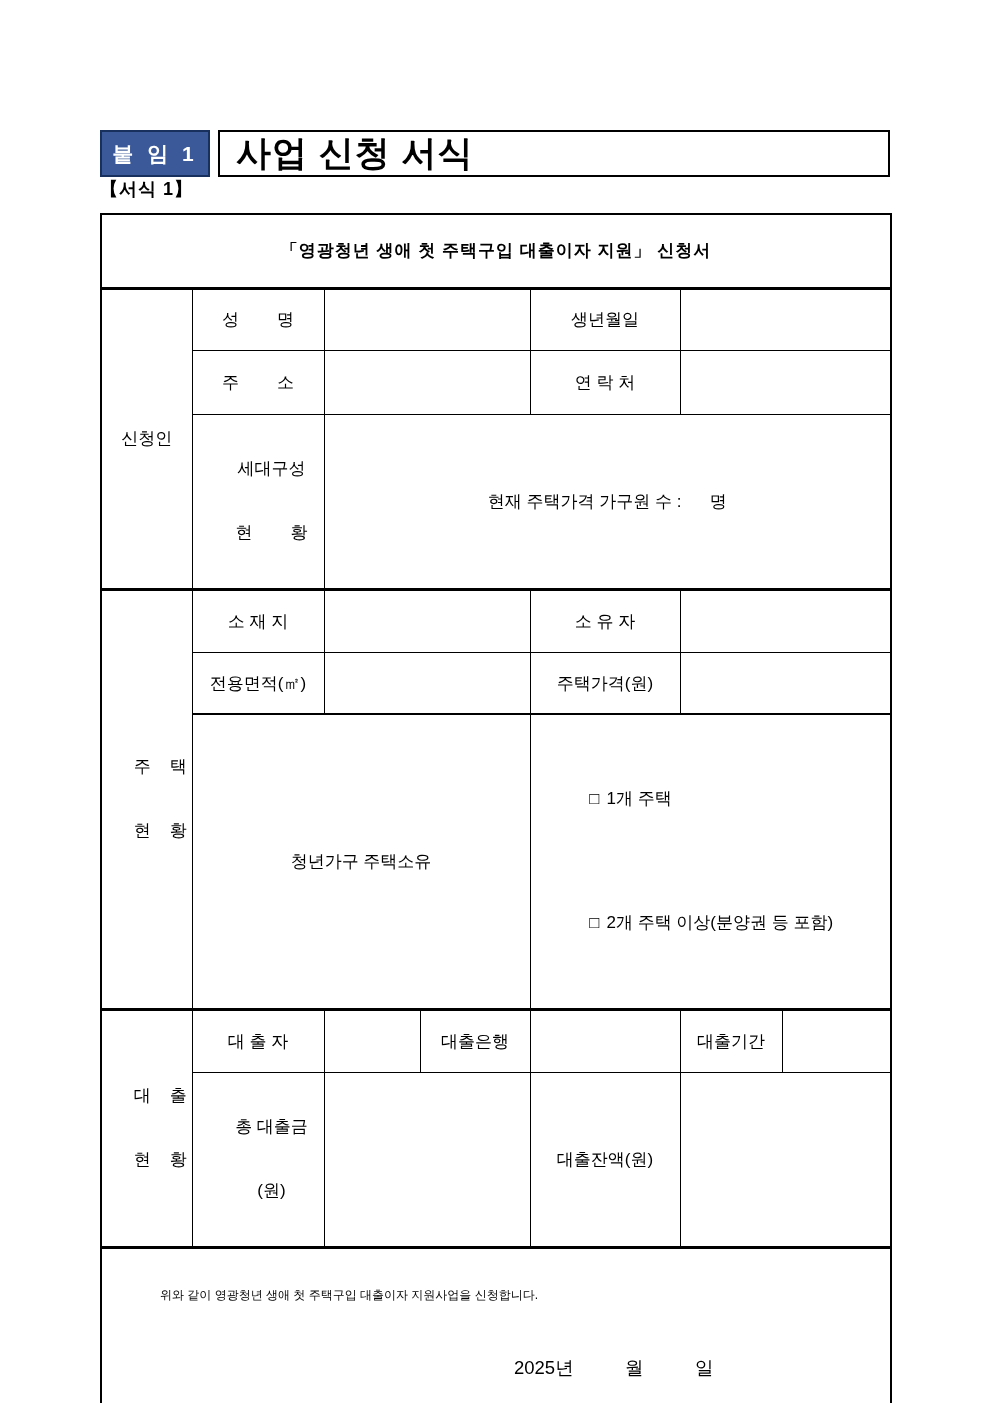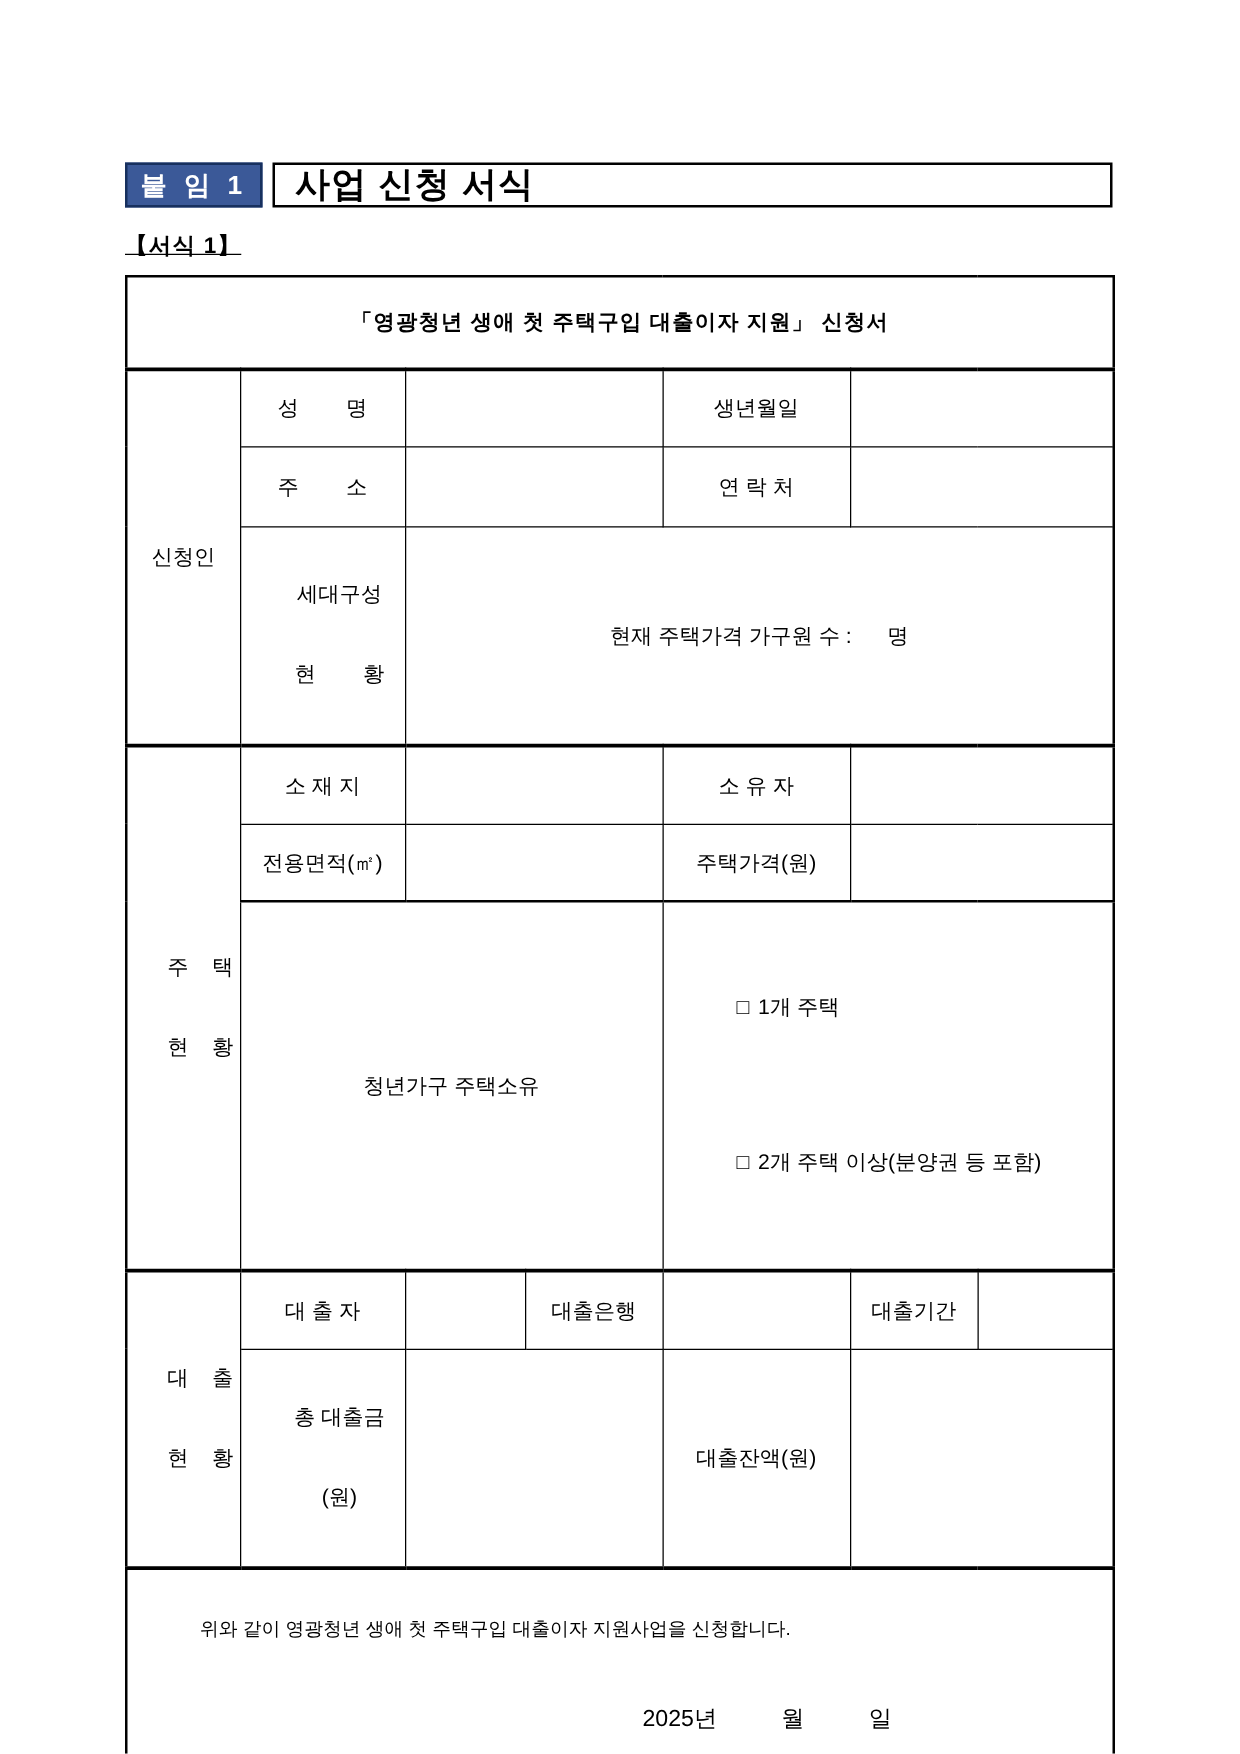--- a/index.html
+++ b/index.html
@@ -18,21 +18,21 @@
   .content {
     position: absolute;
     left: 100px;
     top: 130px;
     width: 790px;
   }
   
   .header-row {
     display: flex;
     align-items: stretch;
-    height: 36px;
+    height: 47px;
   }
   .badge {
     width: 110px;
     background: #3b5998;
     border: 2px solid #17305e;
     color: #ffffff;
     font-weight: bold;
     font-size: 21px;
     letter-spacing: 4px;
     display: flex;
@@ -41,29 +41,27 @@
     white-space: pre;
   }
   .header-title-box {
     flex: 1;
     margin-left: 8px;
     border: 2px solid #000;
     display: flex;
     align-items: center;
     padding-left: 16px;
     font-weight: bold;
-    font-size: 28px;
+    font-size: 35px;
     letter-spacing: 1px;
   }
   .form-label {
-    margin-top: 18px;
     font-size: 18px;
     font-weight: bold;
     letter-spacing: 1px;
-    text-decoration: underline;
   }
   
   table.form {
     margin-top: 12px;
     width: 790px;
     border-collapse: collapse;
     table-layout: fixed;
     border: 2px solid #000;
   }
   table.form td {
@@ -81,21 +79,21 @@
     font-size: 23px;
     font-weight: bold;
     letter-spacing: 1px;
   }
   td.left { text-align: left; padding-left: 14px; }
   .two-line div { line-height: 1.45; padding-left: 27px; }
   .chk-line { line-height: 1.65; text-align: left; }
   .chk-box { display: inline-block; margin-right: 7px; }
   
   td.statement-cell { position: relative; padding: 0; text-align: left; }
-  .stmt-text  { position: absolute; top: 38px;  left: 58px;  font-size: 15px; white-space: pre; }
+  .stmt-text  { position: absolute; top: 38px;  left: 58px;  font-size: 12px; white-space: pre; }
   .stmt-date  { position: absolute; top: 106px; left: 412px; font-size: 18.5px; white-space: pre; }
 </style>
 </head>
 <body>
 
 <div class="page">
   <div class="content">
 
     <div class="header-row">
       <div class="badge">붙 임 1</div>

